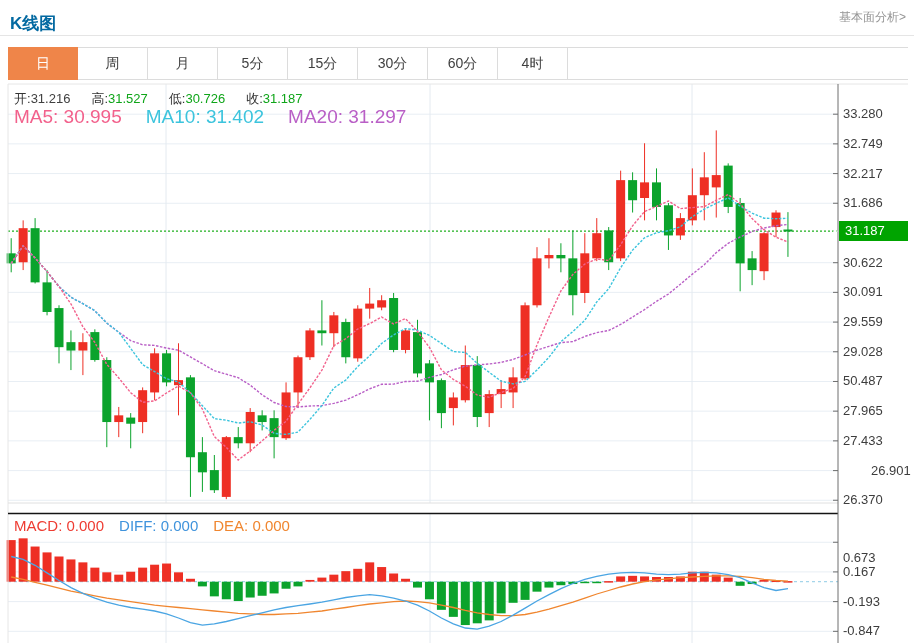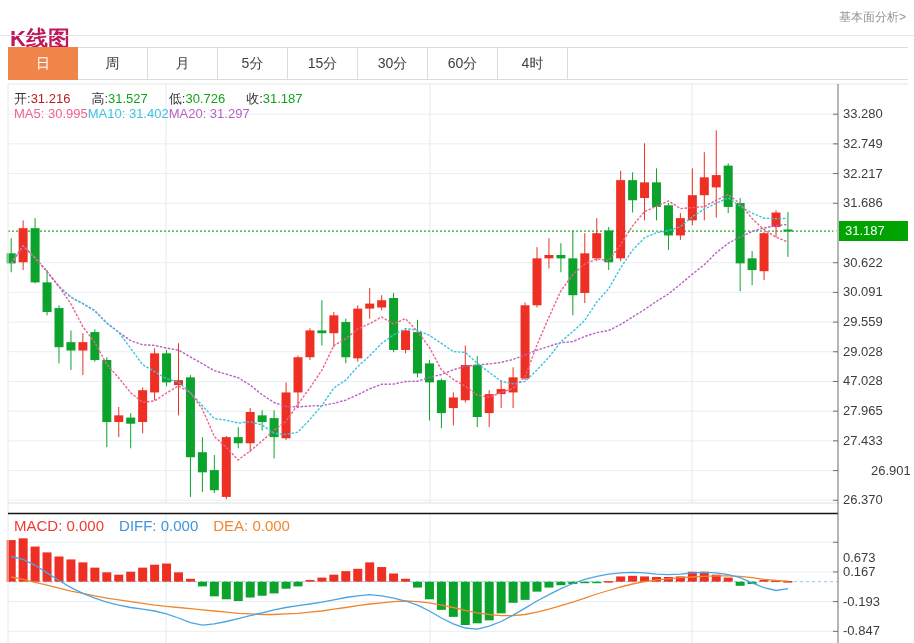--- a/index.html
+++ b/index.html
@@ -1,29 +1,29 @@
 <!DOCTYPE html>
 <html><head>
 <meta charset="utf-8">
 <style>
   html,body{margin:0;padding:0;background:#fff;}
   .page{position:relative;width:914px;height:643px;background:#fff;overflow:hidden;
         font-family:"Liberation Sans",sans-serif;}
-  .title{position:absolute;left:10px;top:24px;font-size:22px;font-weight:bold;color:#be185d;}
+  .title{position:absolute;left:10px;top:12px;font-size:17px;font-weight:bold;color:#0369a1;}
   .fund-link{position:absolute;right:8px;top:9px;font-size:12px;color:#949494;cursor:pointer;}
   .hdiv{position:absolute;left:0;top:35px;width:914px;height:1px;background:#e5e5e5;}
   .tabs{position:absolute;left:8px;top:47px;width:900px;height:33px;box-sizing:border-box;
         border-top:1px solid #dcdcdc;border-bottom:1px solid #dcdcdc;display:flex;}
   .tab{width:70px;text-align:center;line-height:31px;font-size:14px;color:#404040;
        border-right:1px solid #dcdcdc;cursor:pointer;box-sizing:border-box;background:#fff;}
   .tab.sel{background:#ef8549;color:#fff;border-right:none;height:33px;margin-top:-1px;line-height:33px;}
   .chart-svg{position:absolute;left:0;top:0;}
   .ohlc-row{position:absolute;left:14px;top:90px;font-size:13px;display:flex;gap:21px;white-space:nowrap;}
   .ohlc-row .lab{color:#333;}
-  .ma-row{position:absolute;left:14px;top:106px;font-size:13px;display:flex;white-space:nowrap;}
+  .ma-row{position:absolute;left:14px;top:106px;font-size:19px;display:flex;gap:24px;white-space:nowrap;}
   .macd-row{position:absolute;left:14px;top:517px;font-size:15px;display:flex;gap:15px;white-space:nowrap;}
   .ylabel{position:absolute;left:843px;font-size:13px;color:#3d3d3d;height:16px;line-height:16px;}
   .price-tag{position:absolute;left:839px;top:221px;width:69px;height:20px;background:#00a400;
              color:#fff;font-size:13px;line-height:20px;padding-left:6px;box-sizing:border-box;}
 </style>
 </head>
 <body>
 
 <div class="page">
   <div class="title">K线图</div>
@@ -289,21 +289,21 @@
       <line x1="833" y1="470.59473" x2="838" y2="470.59473" stroke="#6e6e6e" stroke-width="1"></line>
       <line x1="833" y1="500.26169999999996" x2="838" y2="500.26169999999996" stroke="#6e6e6e" stroke-width="1"></line>
       <line x1="833" y1="542.2622" x2="838" y2="542.2622" stroke="#6e6e6e" stroke-width="1"></line>
       <line x1="833" y1="571.9138" x2="838" y2="571.9138" stroke="#6e6e6e" stroke-width="1"></line>
       <line x1="833" y1="601.624" x2="838" y2="601.624" stroke="#6e6e6e" stroke-width="1"></line>
       <line x1="833" y1="631.3342" x2="838" y2="631.3342" stroke="#6e6e6e" stroke-width="1"></line>
       <line x1="833" y1="231.13591" x2="838" y2="231.13591" stroke="#fff" stroke-width="1"></line>
     </svg>
 
   <div class="ohlc-row">
-      <span><span class="lab">开:</span><span style="color: #b91c1c;">31.216</span></span>
+      <span><span class="lab">开:</span><span style="color: #404040;">31.216</span></span>
       <span><span class="lab">高:</span><span style="color: rgb(15, 165, 25);">31.527</span></span>
       <span><span class="lab">低:</span><span style="color: rgb(15, 165, 25);">30.726</span></span>
       <span><span class="lab">收:</span><span style="color: rgb(15, 165, 25);">31.187</span></span>
     </div>
   <div class="ma-row">
       <span style="color: rgb(242, 97, 140);">MA5: 30.995</span>
       <span style="color: rgb(60, 196, 221);">MA10: 31.402</span>
       <span style="color: rgb(185, 95, 198); text-align: center;">MA20: 31.297</span>
     </div>
   <div class="macd-row">
@@ -314,21 +314,21 @@
 
   <div id="ylabels">
       <div class="ylabel" style="top: 106.2px;">33.280</div>
       <div class="ylabel" style="top: 135.867px; text-align: right;">32.749</div>
       <div class="ylabel" style="top: 165.59px;">32.217</div>
       <div class="ylabel" style="top: 195.257px;">31.686</div>
       <div class="ylabel" style="top: 254.702px;">30.622</div>
       <div class="ylabel" style="top: 284.369px;">30.091</div>
       <div class="ylabel" style="top: 314.092px;">29.559</div>
       <div class="ylabel" style="top: 343.759px;">29.028</div>
-      <div class="ylabel" style="top: 373.482px;">47.028</div>
+      <div class="ylabel" style="top: 373.482px;">50.487</div>
       <div class="ylabel" style="top: 403.149px;">27.965</div>
       <div class="ylabel" style="top: 432.872px;">27.433</div>
       <div class="ylabel" style="top: 462.595px; margin-left: 28px;">26.901</div>
       <div class="ylabel" style="top: 492.262px;">26.370</div>
       <div class="ylabel" style="top: 550px;">0.673</div>
       <div class="ylabel" style="top: 563.914px;">0.167</div>
       <div class="ylabel" style="top: 593.624px;">-0.193</div>
       <div class="ylabel" style="top: 623.334px;">-0.847</div>
     </div>
   <div class="price-tag">31.187</div>

